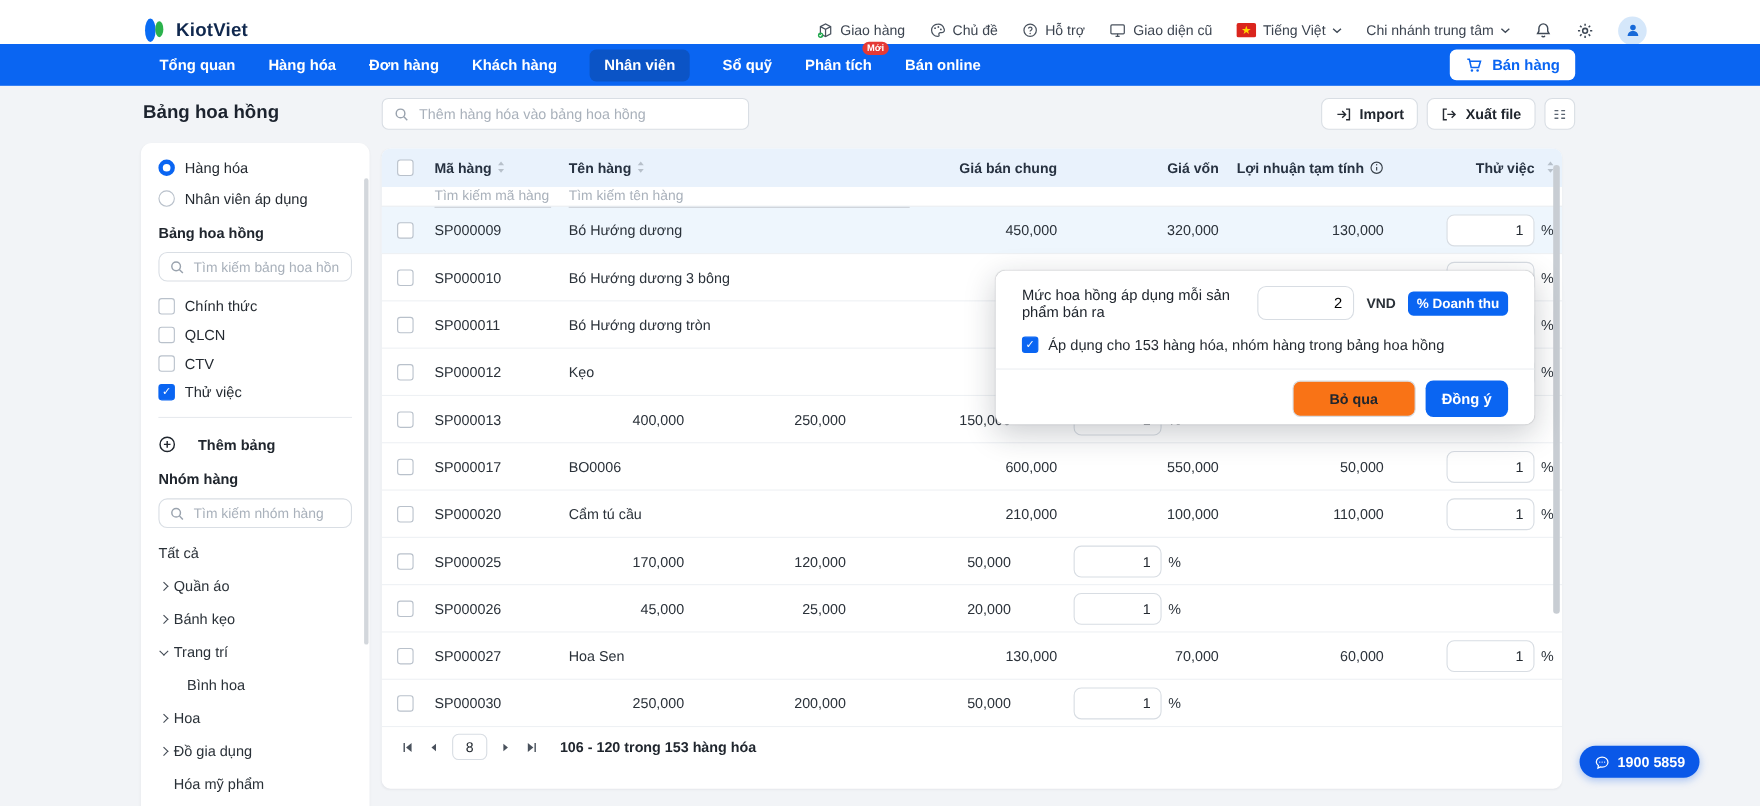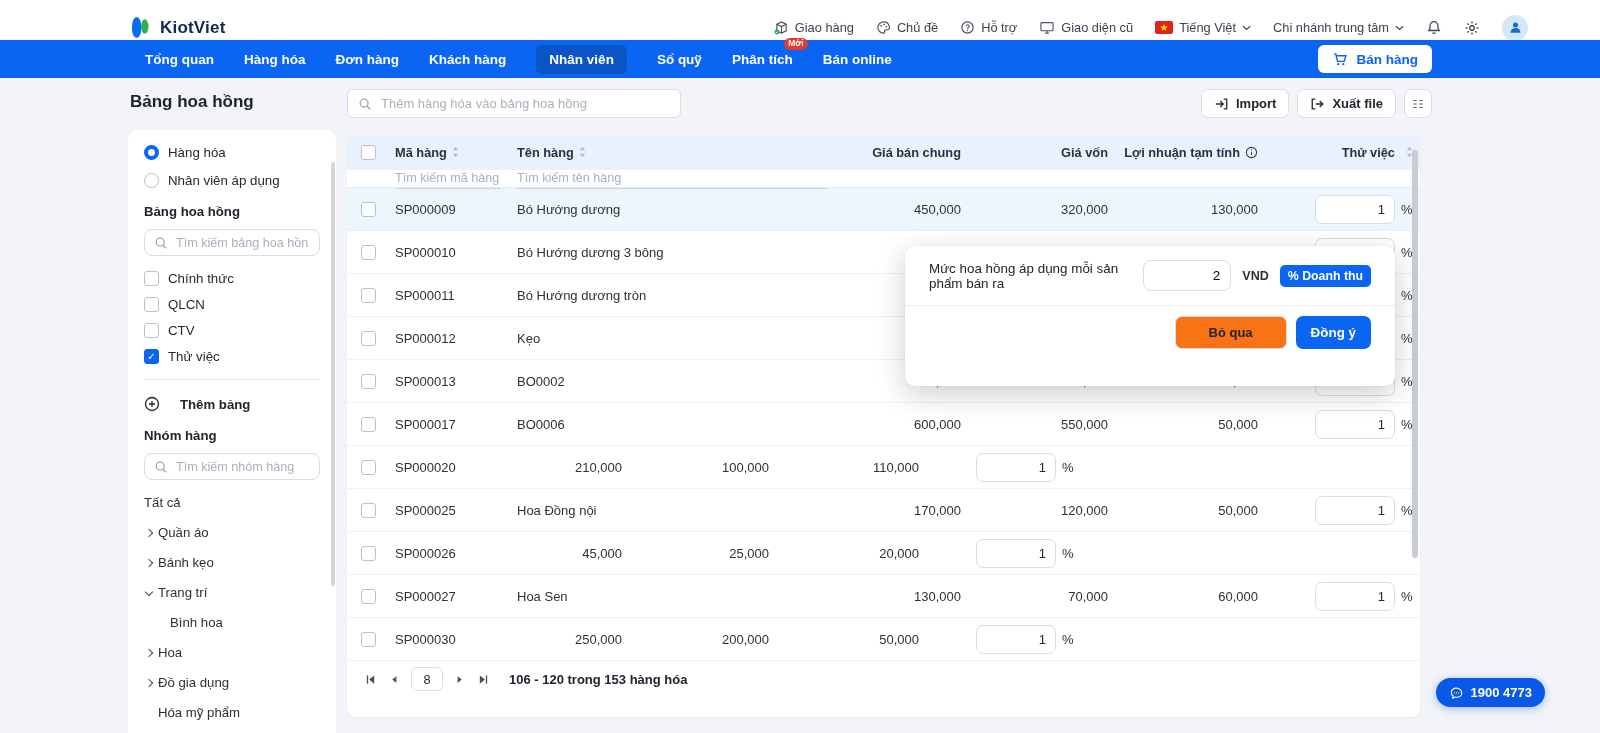--- a/index.html
+++ b/index.html
@@ -11,21 +11,21 @@
   html,body{margin:0;padding:0;}
   body{width:1600px;height:733px;position:relative;overflow:hidden;background:#f2f4f7;
        font-family:"Liberation Sans","DejaVu Sans",sans-serif;color:#242a31;font-size:13px;}
   input{font-family:inherit;}
   ::placeholder{color:#a9b1bb;opacity:1;}
 
   
   .topbar{position:absolute;top:0;left:0;right:0;height:55px;background:#fff;display:flex;align-items:center;padding-left:128px;}
   .logo{display:flex;align-items:center;gap:7px;}
   .logo-text{font-size:17px;font-weight:700;color:#10284e;letter-spacing:.2px;}
-  .topbar-right{margin-left:auto;display:flex;align-items:center;gap:22px;padding-right:72px;}
+  .topbar-right{margin-left:auto;display:flex;align-items:center;gap:22px;padding-right:103px;}
   .tb-item{display:flex;align-items:center;gap:6px;font-size:12.8px;color:#3c4450;cursor:pointer;white-space:nowrap;}
   .ic{display:inline-flex;align-items:center;}
   .icon-btn{display:inline-flex;cursor:pointer;}
   .avatar{width:26px;height:26px;border-radius:50%;background:#d5e7fa;display:flex;align-items:center;justify-content:center;cursor:pointer;}
 
   
   .navbar{position:absolute;top:40px;left:0;right:0;height:38px;background:var(--navbar);display:flex;align-items:center;gap:30px;padding:0 168px 0 145px;}
   .nav-tab{color:#fff;font-size:13.5px;font-weight:700;position:relative;padding:7px 0;cursor:pointer;white-space:nowrap;}
   .nav-tab.active{background:var(--nav-active);border-radius:6px;padding:7px 13px;}
   .new-badge{position:absolute;top:-7px;right:-15px;background:var(--badge-red);color:#fff;font-size:8.5px;font-weight:700;padding:1.5px 4px;border-radius:7px;line-height:1.1;}
@@ -510,21 +510,20 @@
         <input class="rate-input" value="" style="">
       </div>
       <div class="c8">%</div>
     </div>
 
     <div class="trow">
       <div class="c1">
         <span class="cb"></span>
       </div>
       <div class="c2">SP000013</div>
-      <div class="c3">BO0002</div>
       <div class="c4">400,000</div>
       <div class="c5">250,000</div>
       <div class="c6">150,000</div>
       <div class="c7">
         <input class="rate-input" value="1" style="">
       </div>
       <div class="c8">%</div>
     </div>
 
     <div class="trow">
@@ -540,35 +539,35 @@
         <input class="rate-input" value="1" style="">
       </div>
       <div class="c8">%</div>
     </div>
 
     <div class="trow">
       <div class="c1">
         <span class="cb"></span>
       </div>
       <div class="c2">SP000020</div>
+      <div class="c3">Cẩm tú cầu</div>
       <div class="c4">210,000</div>
       <div class="c5">100,000</div>
       <div class="c6">110,000</div>
       <div class="c7">
         <input class="rate-input" value="1" style="">
       </div>
       <div class="c8">%</div>
     </div>
 
     <div class="trow">
       <div class="c1">
         <span class="cb"></span>
       </div>
       <div class="c2">SP000025</div>
-      <div class="c3">Hoa Đồng nội</div>
       <div class="c4">170,000</div>
       <div class="c5">120,000</div>
       <div class="c6">50,000</div>
       <div class="c7">
         <input class="rate-input" value="1" style="">
       </div>
       <div class="c8">%</div>
     </div>
 
     <div class="trow">
@@ -643,29 +642,33 @@
 </section>
 <div class="scroll-thumb-table"></div>
 
 <div class="popover">
   <div class="pop-row1">
     <span class="pop-label">Mức hoa hồng áp dụng mỗi sản phẩm bán ra</span>
     <input class="pop-input" value="2" style="">
     <span class="pop-vnd">VND</span>
     <span class="pop-pct">% Doanh thu</span>
   </div>
+  <label class="pop-row2">
+    <span class="cb checked"></span>
+    <span>Áp dụng cho 153 hàng hóa, nhóm hàng trong bảng hoa hồng</span>
+  </label>
   <div class="pop-footer">
     <button class="btn-cancel">Bỏ qua</button>
     <button class="btn-confirm">Đồng ý</button>
   </div>
 </div>
 
 <div class="hotline">
   <span class="ic">
       <svg width="15" height="14" viewBox="0 0 16 16" fill="none" stroke="#fff" stroke-width="1.3">
         <path d="M8 2.5c-3.6 0-6 2.2-6 5 0 1.6.8 3 2.1 3.9L3.6 14l2.6-1.3c.6.1 1.2.2 1.8.2 3.6 0 6-2.2 6-5s-2.4-5.4-6-5.4z"></path>
         <circle cx="5.5" cy="7.8" r=".7" fill="#fff" stroke="none"></circle>
         <circle cx="8" cy="7.8" r=".7" fill="#fff" stroke="none"></circle>
         <circle cx="10.5" cy="7.8" r=".7" fill="#fff" stroke="none"></circle>
       </svg>
     </span>
-  <span>1900 4773</span>
+  <span>1900 5859</span>
 </div>
 
 </body></html>

